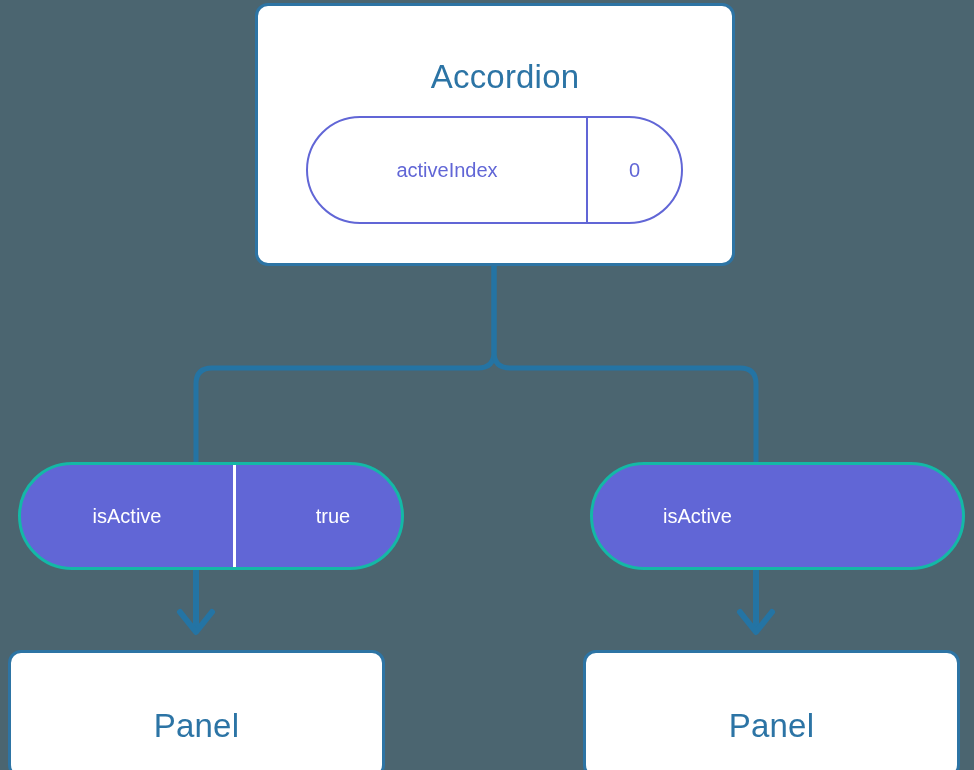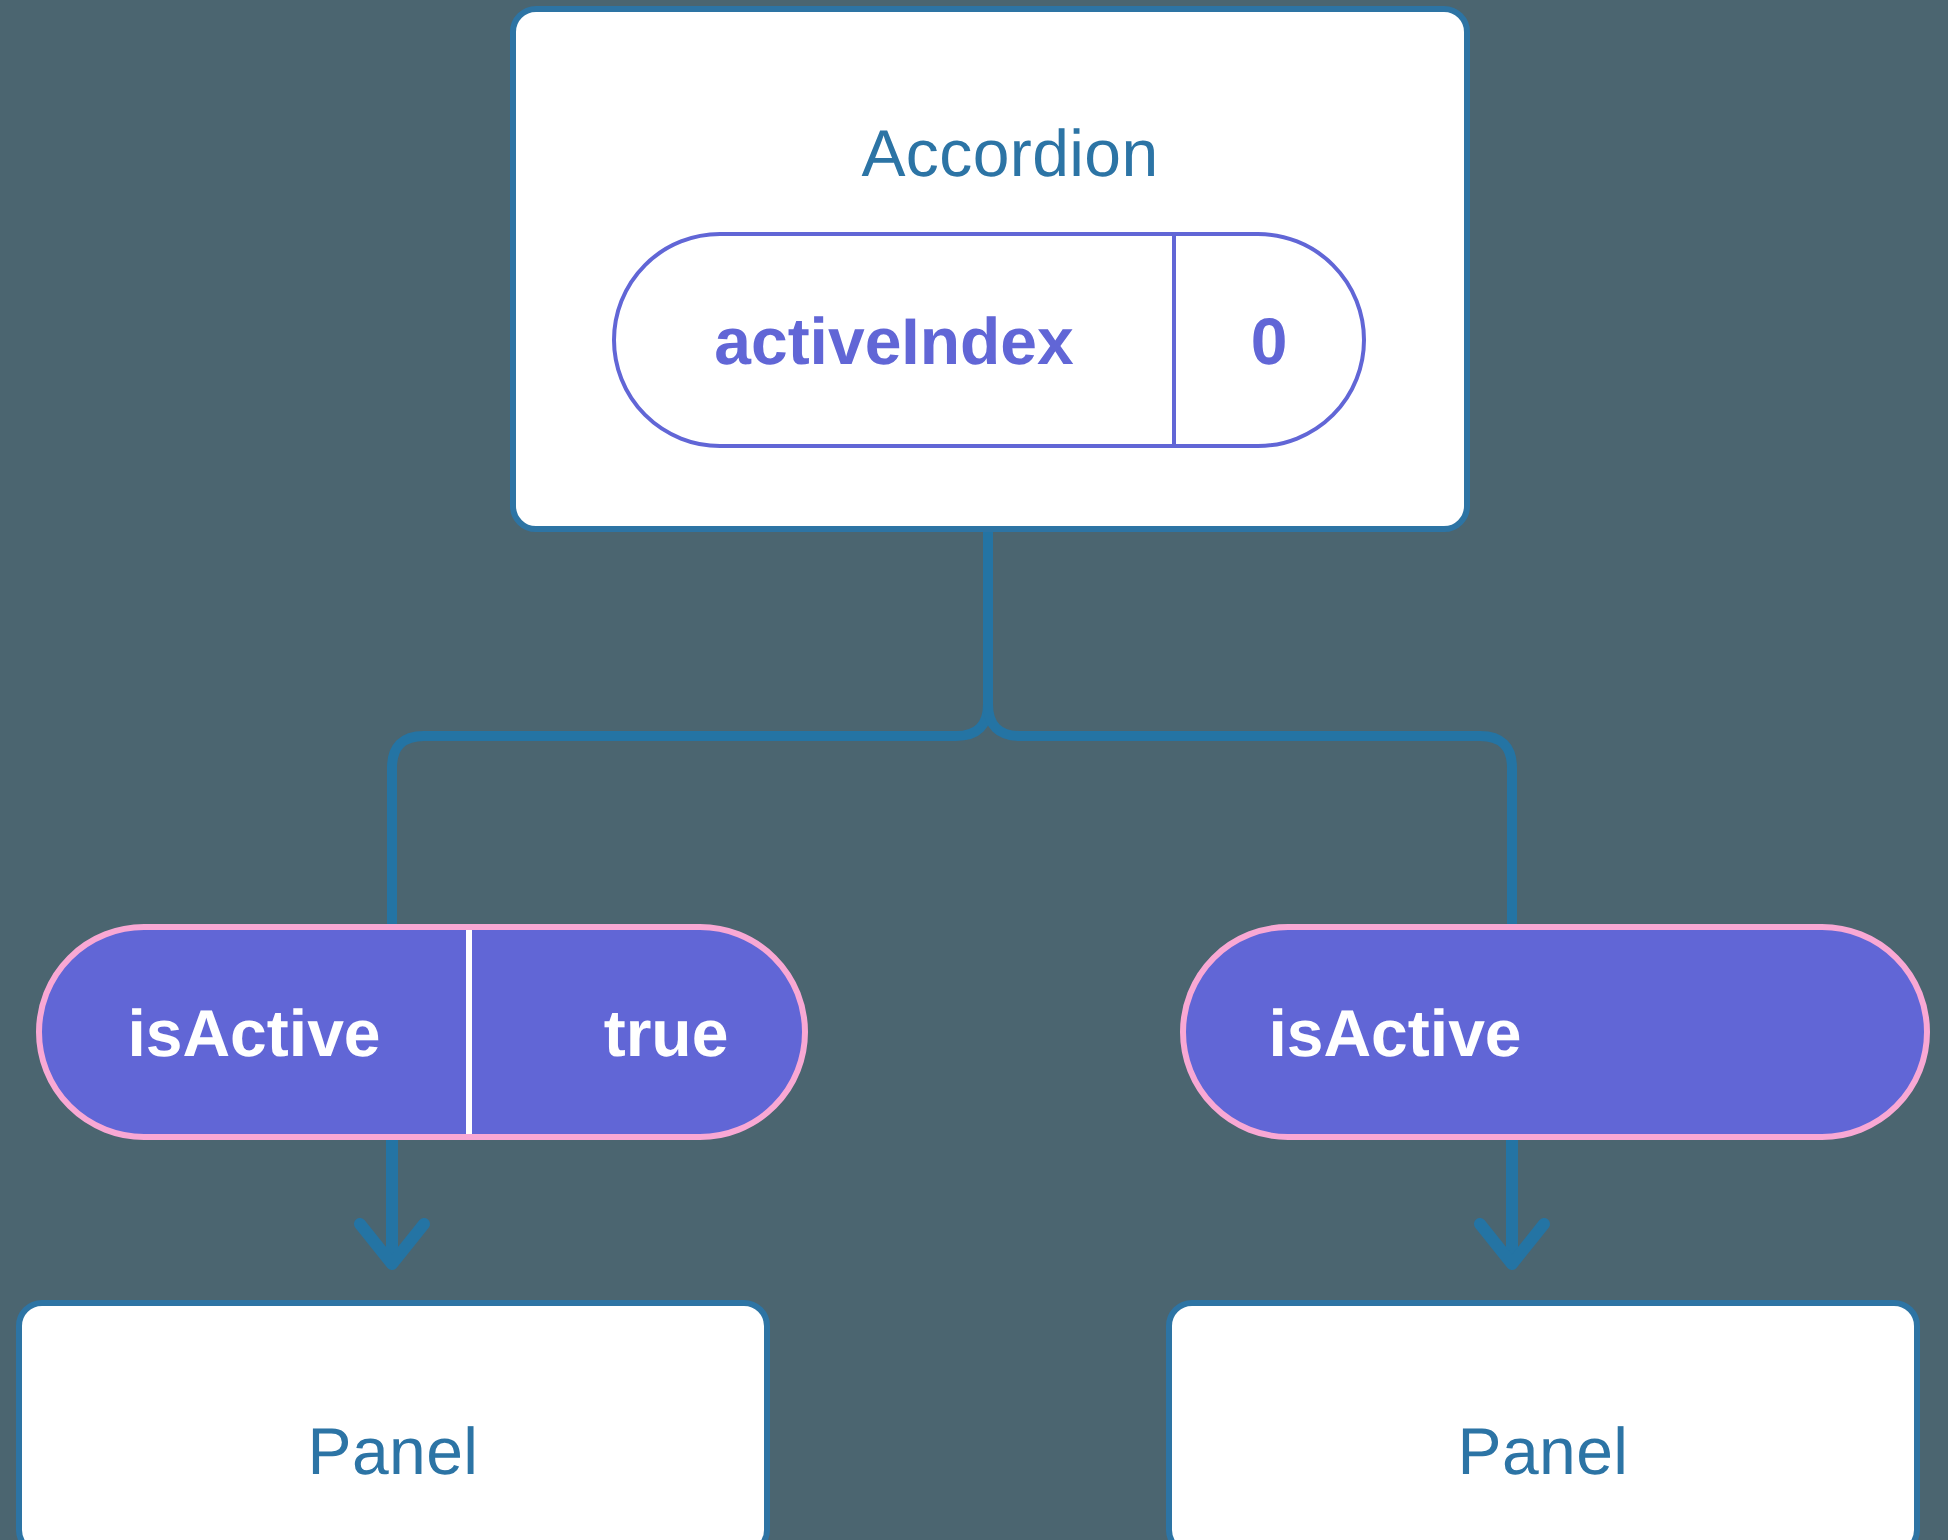--- a/index.html
+++ b/index.html
@@ -70,37 +70,37 @@
     border-radius: 999px;
     overflow: hidden;
     white-space: nowrap;
   }
   .pill .pill-key,
   .pill .pill-val {
     display: flex;
     align-items: center;
     justify-content: center;
     box-sizing: border-box;
-    font-size: 33px;
-    font-weight: 700;
+    font-size: 20px;
+    font-weight: 400;
     line-height: 1;
   }
 
   
   .pill.outlined {
     border: 2px solid #6166d6;
     background: #ffffff;
   }
   .pill.outlined .pill-key,
   .pill.outlined .pill-val { color: #6166d6; }
   .pill.outlined .pill-val { border-left: 2px solid #6166d6; }
 
   
   .pill.filled {
-    border: 3px solid #f9a8d4;
+    border: 3px solid #14b8a6;
     background: #6166d6;
   }
   .pill.filled .pill-key,
   .pill.filled .pill-val { color: #ffffff; }
   .pill.filled .pill-val { border-left: 3px solid #ffffff; padding-left: 29px; }
 
   #state-pill-activeindex {
     left: 306px; top: 116px; width: 377px; height: 108px;
   }
   #state-pill-activeindex .pill-key { width: 278px; }

